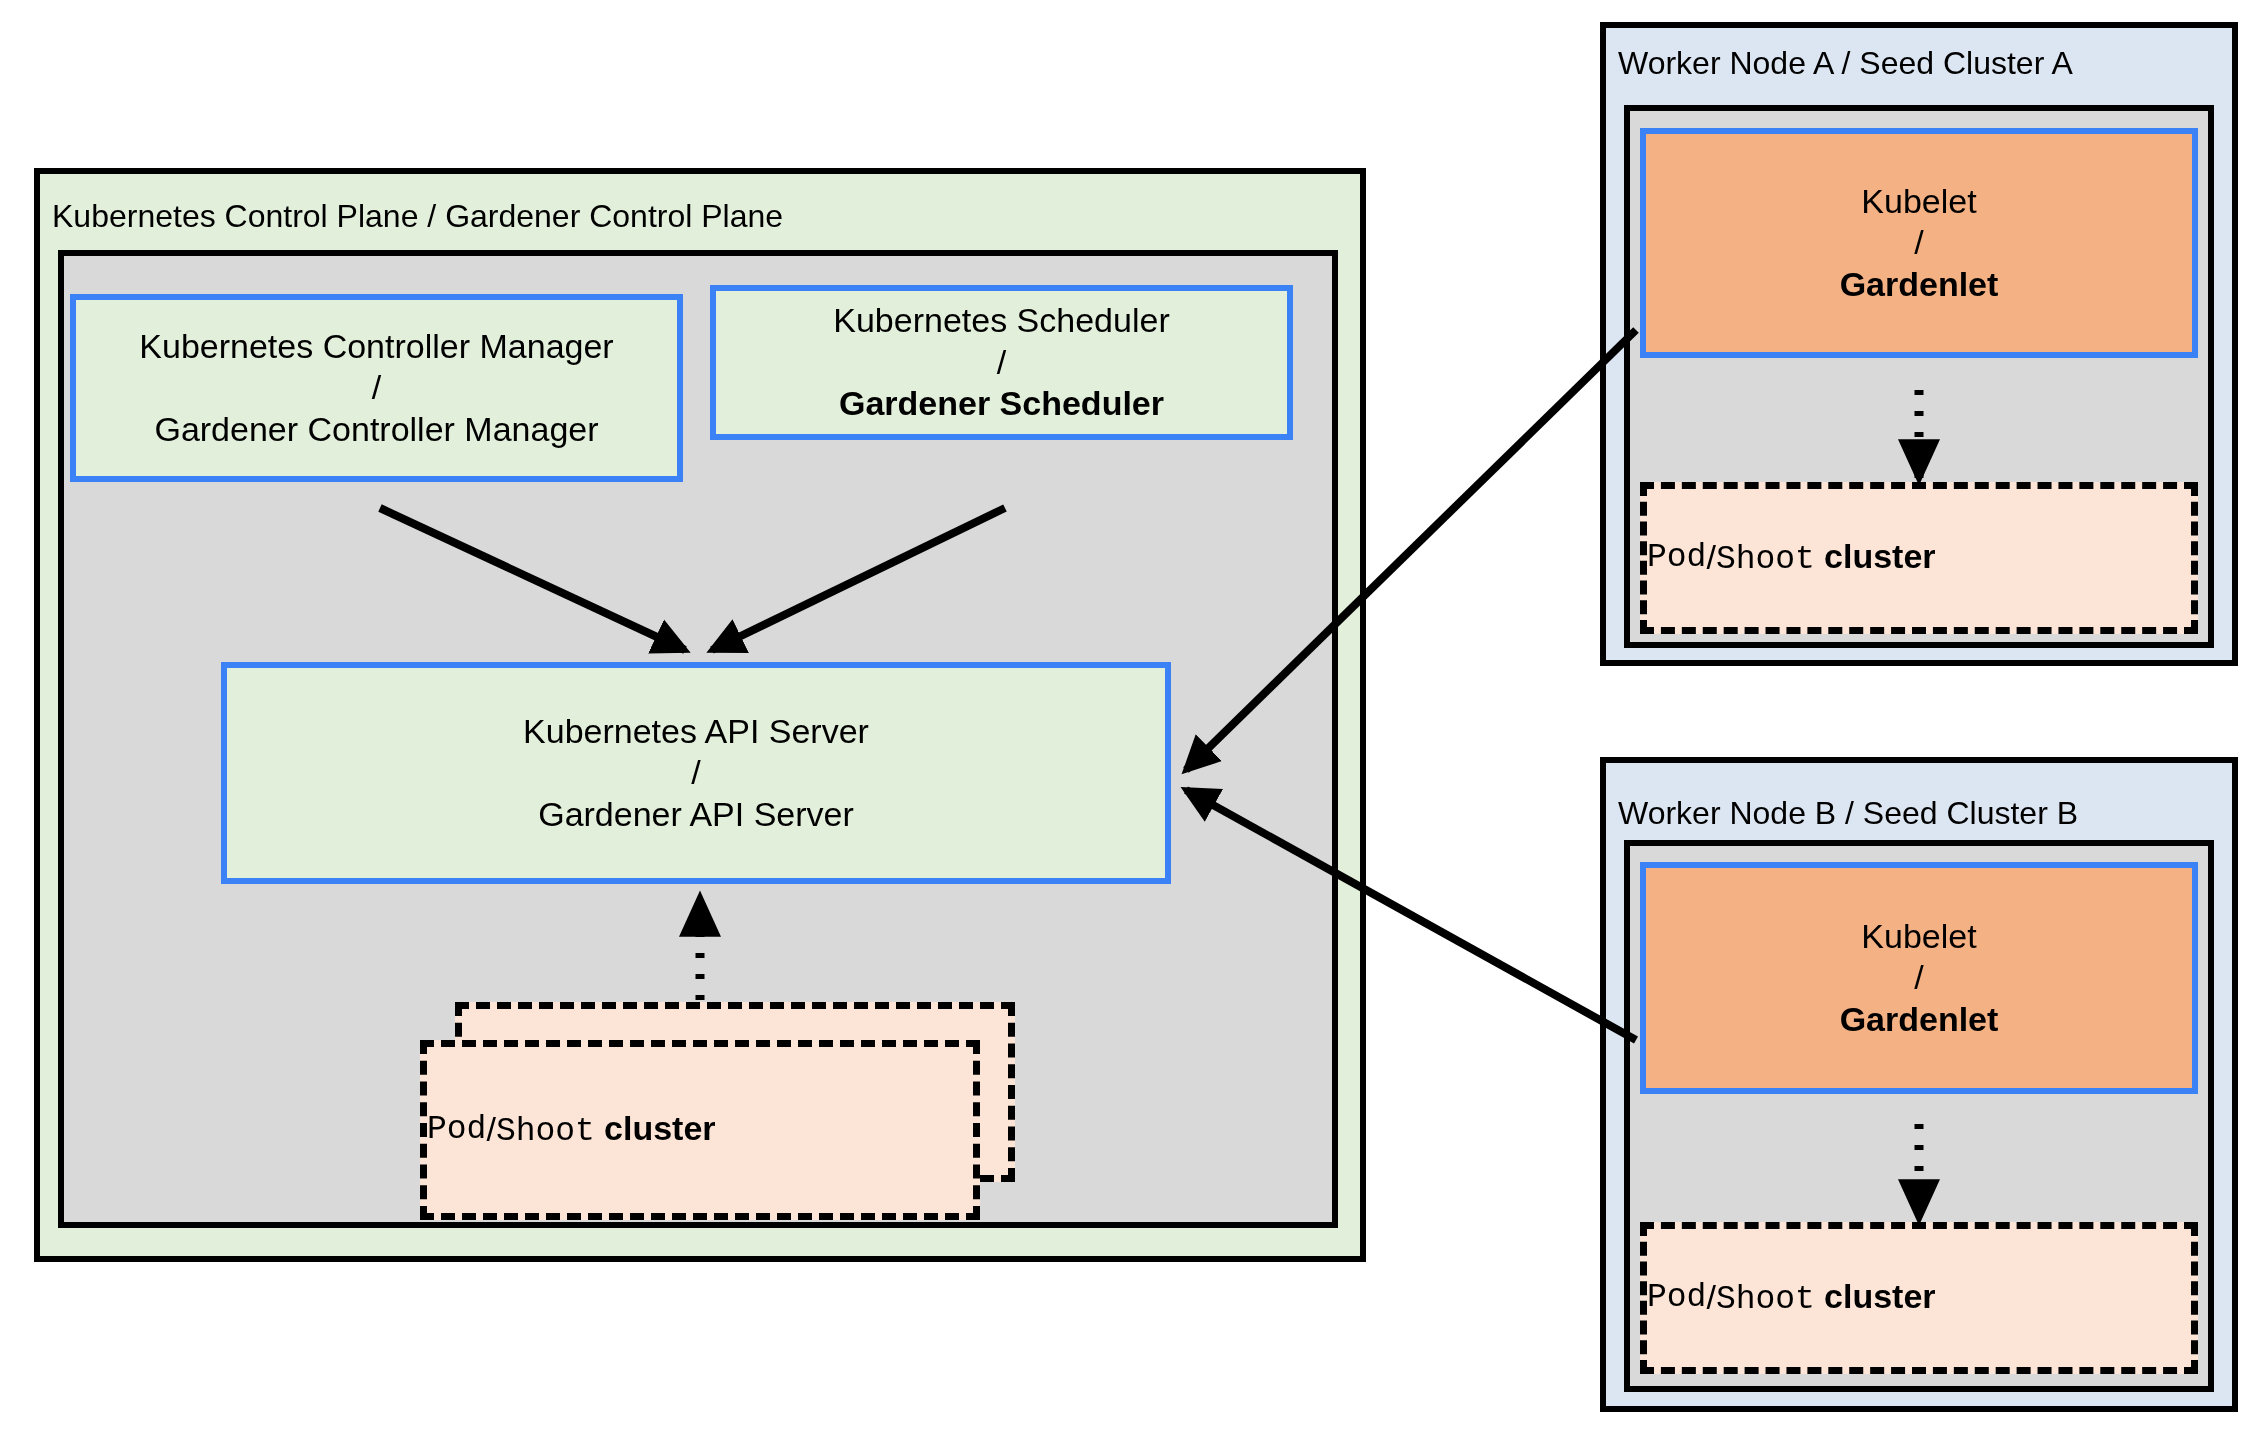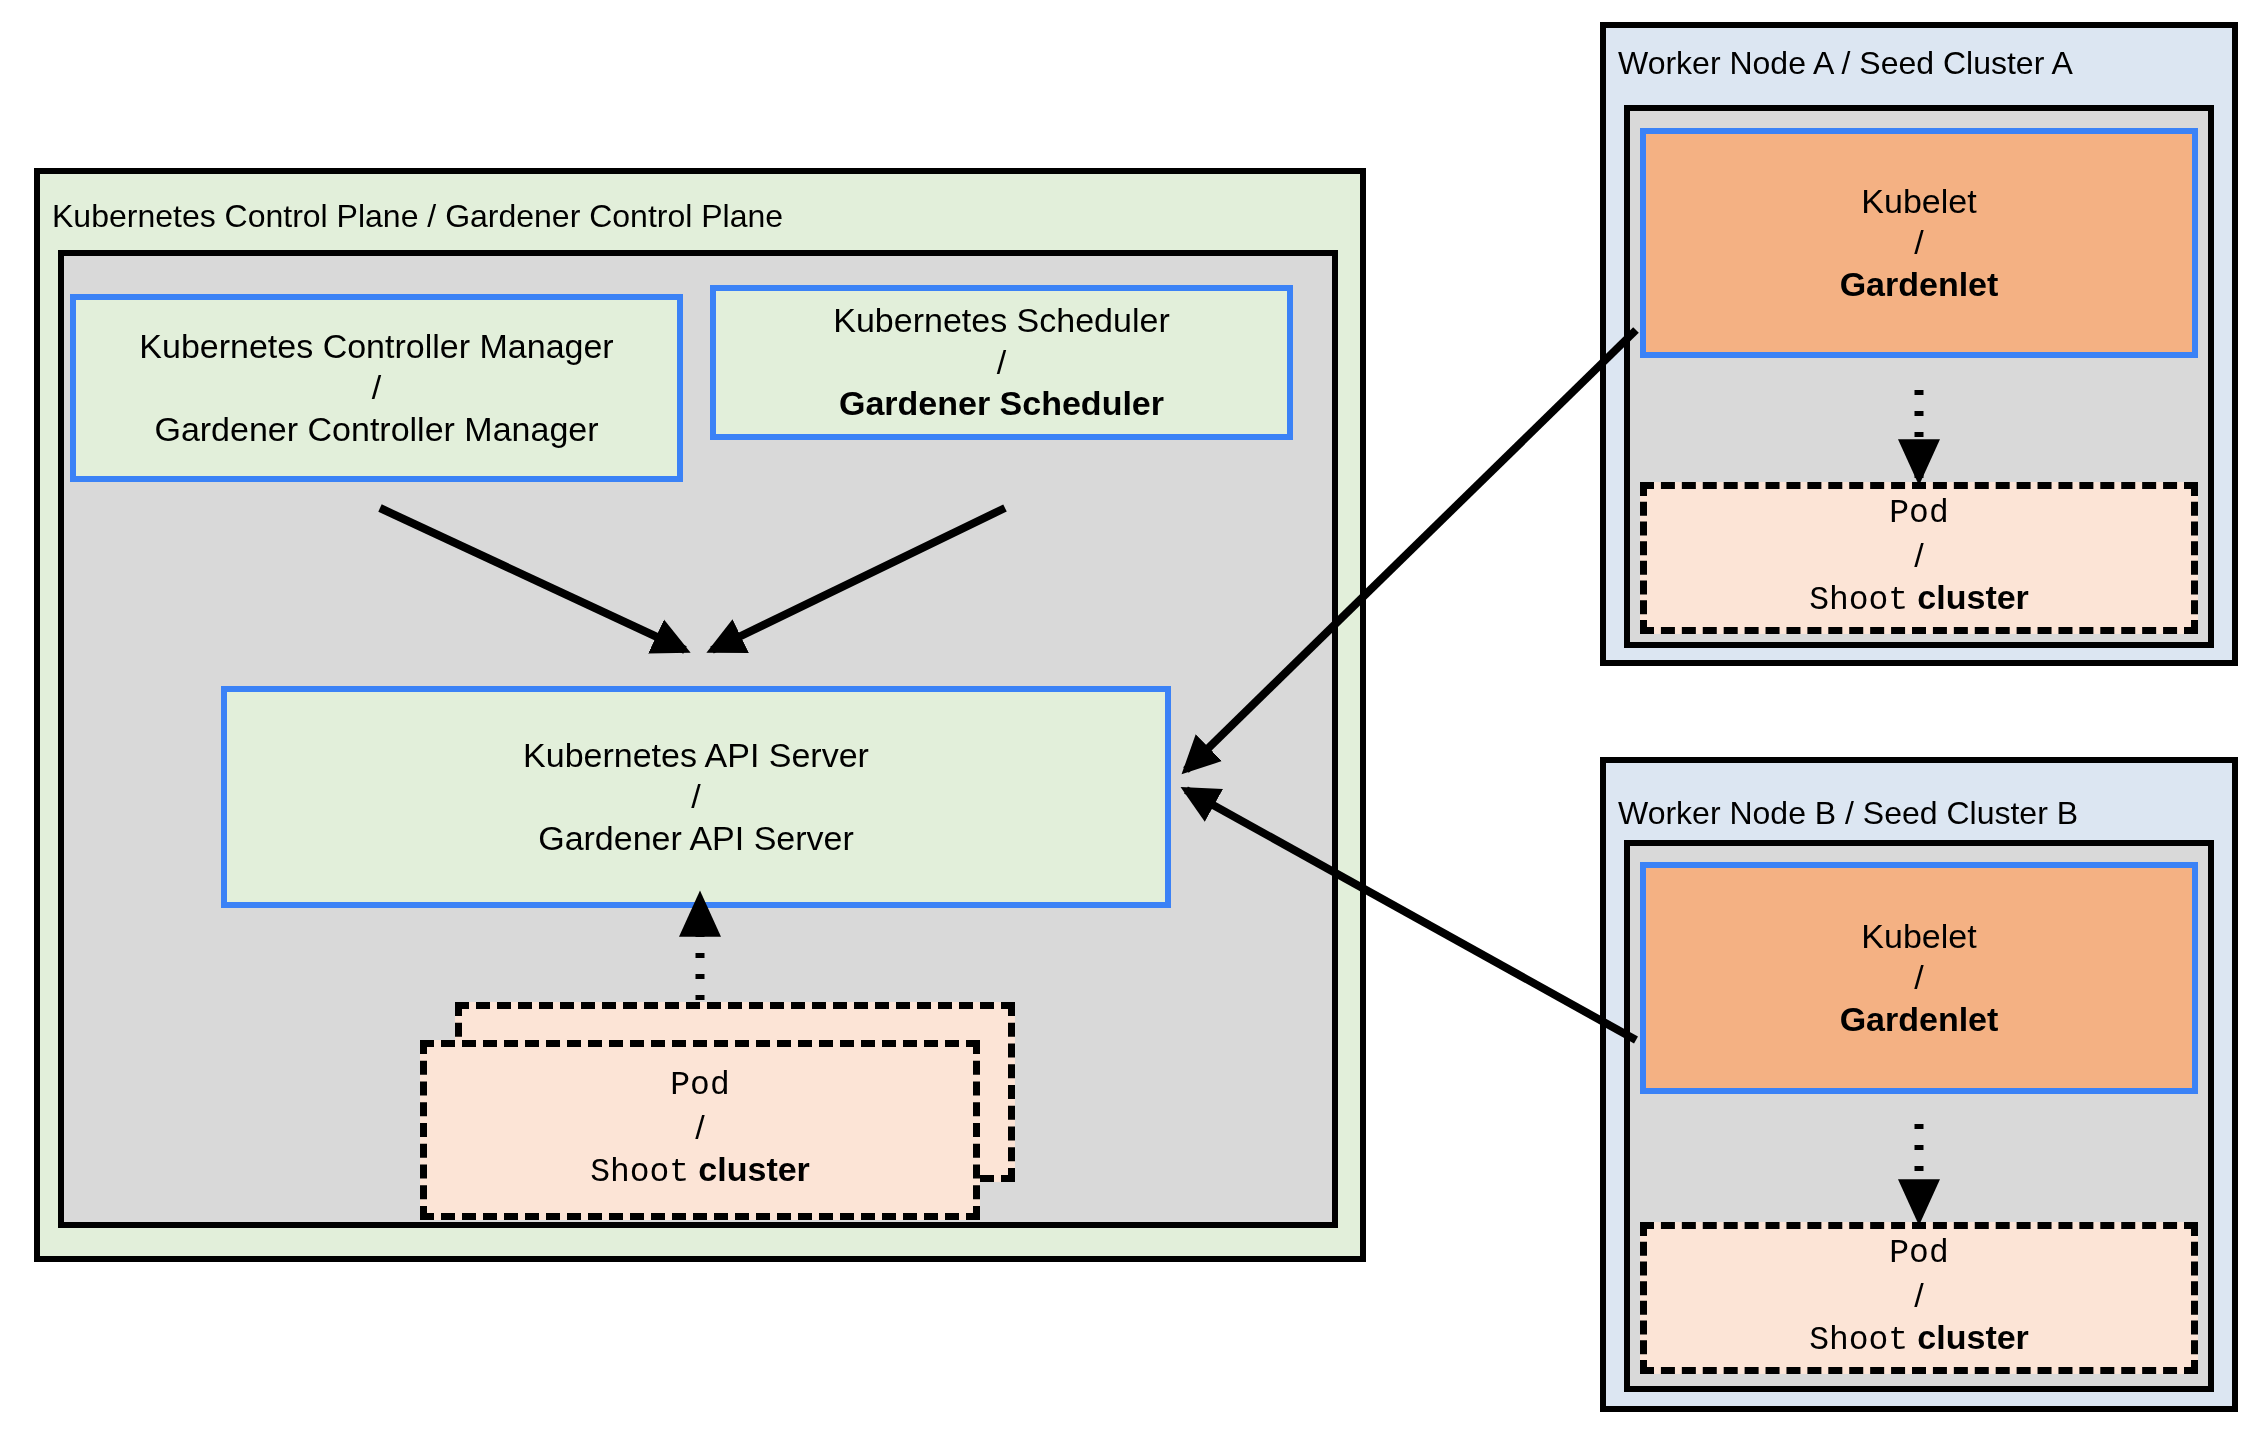--- a/index.html
+++ b/index.html
@@ -8,21 +8,21 @@
 
   .stage{position:absolute;inset:0;}
 
   
   .panel{position:absolute;box-sizing:border-box;border:6px solid #000;}
   .inner{position:absolute;box-sizing:border-box;border:6px solid #000;background:#d9d9d9;}
   .node{position:absolute;box-sizing:border-box;border:6px solid #3b82f6;
         display:flex;flex-direction:column;align-items:center;justify-content:center;
         line-height:1.28;text-align:center;}
   .dashbox{position:absolute;box-sizing:border-box;border:7px dashed #000;
-           display:flex;flex-direction:column;align-items:center;justify-content:center;
+           display:flex;align-items:center;
            line-height:1.30;text-align:center;}
 
   
   .green{background:#e2efda;}
   .blue{background:#dce6f2;}
   .orange{background:#f4b183;}
   .peach{background:#fce4d6;}
 
   
   .ptitle{position:absolute;font-size:32px;line-height:1;white-space:nowrap;}
@@ -51,21 +51,21 @@
     <span class="slash">/</span>
     <span class="ln">Gardener Controller Manager</span>
   </div>
 
   <div class="node green" style="left:710px;top:285px;width:583px;height:155px;">
     <span class="ln">Kubernetes Scheduler</span>
     <span class="slash">/</span>
     <span class="ln b">Gardener Scheduler</span>
   </div>
 
-  <div class="node green" style="left:221px;top:662px;width:950px;height:222px;margin-top:24px;">
+  <div class="node green" style="left:221px;top:662px;width:950px;height:222px;">
     <span class="ln">Kubernetes API Server</span>
     <span class="slash">/</span>
     <span class="ln">Gardener API Server</span>
   </div>
 
   <div class="dashbox peach" style="left:455px;top:1002px;width:560px;height:180px;"></div>
   <div class="dashbox peach" style="left:420px;top:1040px;width:560px;height:180px;">
     <span class="mono">Pod</span>
     <span class="slash">/</span>
     <span>

